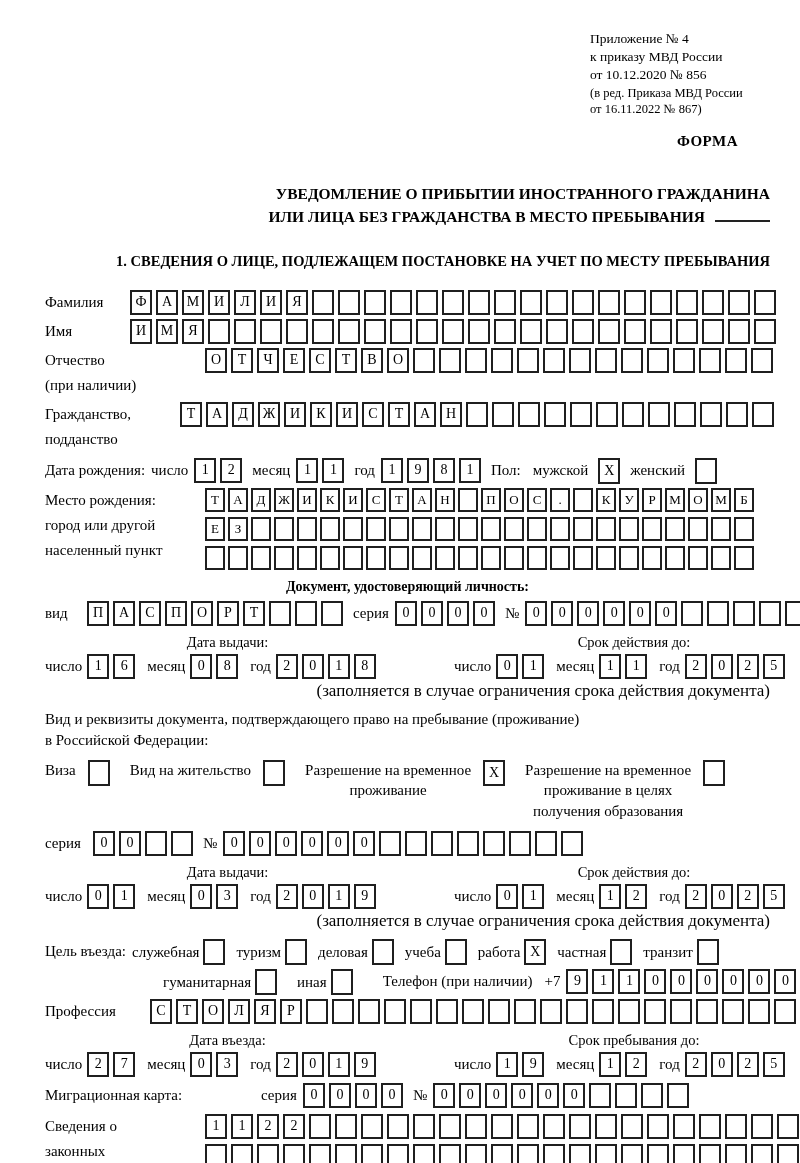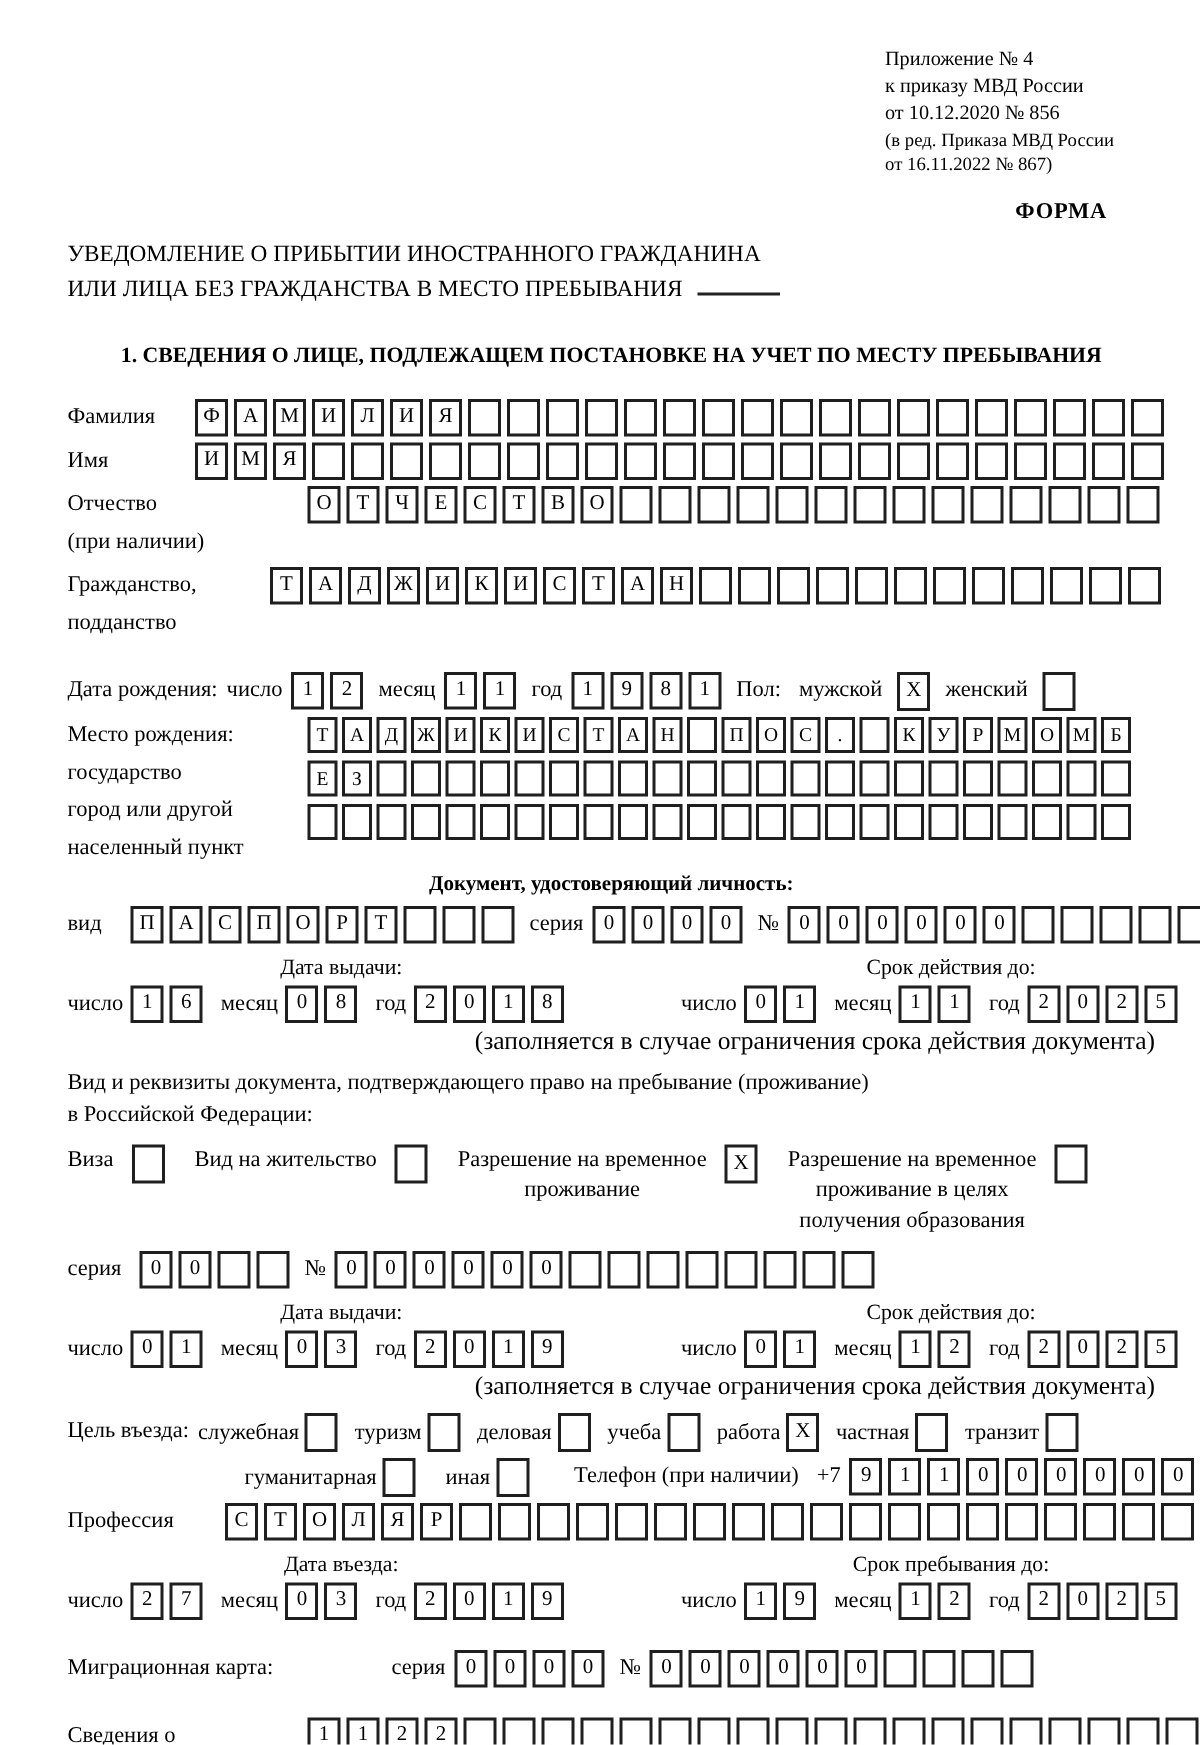--- a/index.html
+++ b/index.html
@@ -3,23 +3,23 @@
 <meta charset="utf-8">
 <style>
   html,body{margin:0;padding:0;background:#fff;}
   body{width:800px;height:1163px;overflow:hidden;font-family:"Liberation Serif","DejaVu Serif",serif;color:#000;}
   .page{box-sizing:border-box;width:800px;height:837px;padding:30px 30px 0 45px;}
 
   
   .appendix{margin-left:545px;font-size:13.5px;line-height:1.35;}
   .appendix .edition{font-size:12.5px;line-height:1.3;}
   .form-label{margin-top:16px;text-align:right;padding-right:32px;font-weight:bold;font-size:15px;letter-spacing:.5px;}
-  .title{margin-top:8px;text-align:left;font-weight:normal;font-size:15.5px;line-height:1.5;}
+  .title{margin-top:32px;text-align:right;font-weight:bold;font-size:15.5px;line-height:1.5;}
   .uline{display:inline-block;width:55px;border-bottom:2px solid #222;margin-left:10px;vertical-align:baseline;height:13px;}
-  .sec-heading{margin-top:24px;margin-bottom:20px;text-align:center;font-weight:bold;font-size:14.5px;}
+  .sec-heading{margin-top:24px;margin-bottom:20px;text-align:right;font-weight:bold;font-size:14.5px;}
 
   
   .row{display:flex;align-items:flex-start;margin-bottom:4px;}
   .lbl{font-size:15px;line-height:25px;flex:none;}
   .dlbl{font-size:15px;line-height:25px;flex:none;margin:0 6px;}
   .w85{width:85px;} .w160{width:160px;} .w42{width:42px;} .w135{width:135px;}
   .boxes{display:flex;flex-wrap:nowrap;flex:none;}
   .cell{display:inline-flex;flex:none;align-items:center;justify-content:center;box-sizing:border-box;
         width:22px;height:25px;border:2px solid #1f1f1f;margin-right:4px;font-size:14px;background:#fff;}
   .sm .cell{width:20px;height:24px;margin-right:3px;font-size:13px;}
@@ -38,21 +38,21 @@
   .note{font-size:17px;text-align:right;margin-top:2px;}
 
   .intro{font-size:15px;line-height:1.45;}
   .options-row{display:flex;align-items:flex-start;margin-top:8px;margin-bottom:10px;gap:16px;}
   .opt{display:flex;align-items:flex-start;gap:8px;}
   .opt-lines{display:flex;flex-direction:column;text-align:center;font-size:15px;line-height:1.35;}
   .pair{display:inline-flex;align-items:flex-start;margin-right:7px;}
   .pair .plbl{font-size:15px;line-height:26px;}
   .center-bold{text-align:center;font-weight:bold;font-size:14px;margin:4px 0 6px 0;}
   .indent115{margin-left:118px;}
-  .mt6{margin-top:20px;} .mt8{margin-top:8px;}
+  .mt6{margin-top:6px;} .mt8{margin-top:8px;}
 </style>
 </head>
 <body>
 
 <div class="page">
 
   <div class="appendix">
     <div>Приложение № 4</div>
     <div>к приказу МВД России</div>
     <div>от 10.12.2020 № 856</div>
@@ -216,21 +216,20 @@
     <span class="dlbl">Пол:</span>
     <span class="dlbl">мужской</span>
     <span class="cell cb">X</span>
     <span class="dlbl">женский</span>
     <span class="cell cb"></span>
   </div>
 
   <div class="row">
     <div class="lbl-col w160">
       <div>Место рождения:</div>
-      <div>государство</div>
       <div>город или другой</div>
       <div>населенный пункт</div>
     </div>
     <div class="rows-col">
       <div class="boxes sm">
           <span class="cell">Т</span>
           <span class="cell">А</span>
           <span class="cell">Д</span>
           <span class="cell">Ж</span>
           <span class="cell">И</span>

